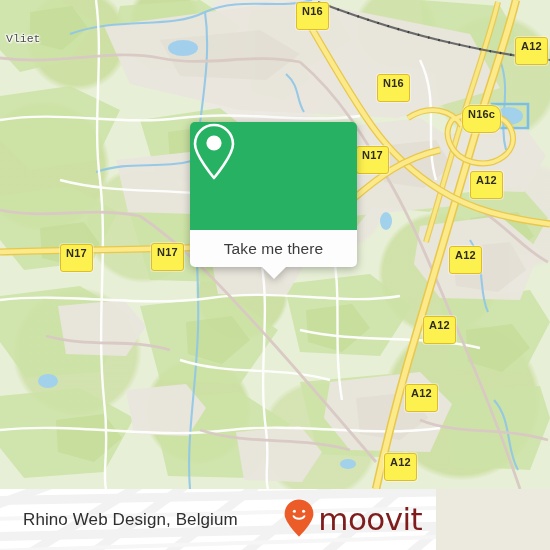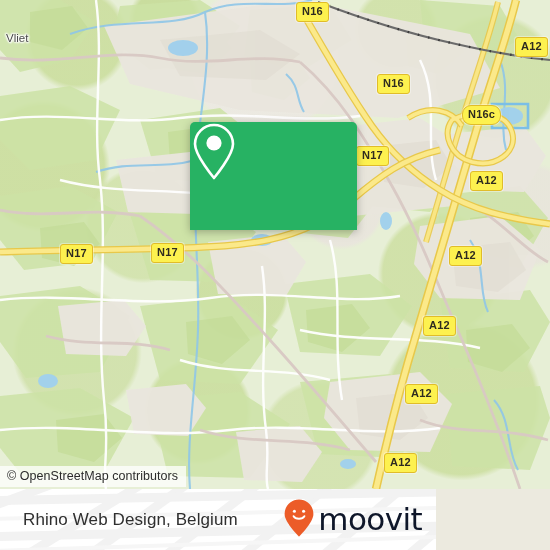--- a/index.html
+++ b/index.html
@@ -30,29 +30,29 @@
       radial-gradient(circle at 84% 82%, rgba(203,222,158,.85) 0 12%, rgba(0,0,0,0) 13%),
       radial-gradient(circle at 96% 44%, rgba(232,228,220,.8) 0 8%, rgba(0,0,0,0) 9%),
       linear-gradient(#e7efd6,#e7efd6);
   }
   .map svg{position:absolute;left:0;top:0;}
 
   
   .shield{
     position:absolute;background:#fdf14f;border:1.6px solid #e0bc2a;
     border-radius:3px;color:#2e2b20;font-weight:bold;font-size:11px;
-    line-height:1;padding:3px 5px 4px;letter-spacing:.2px;
+    line-height:1;padding:3px 5px 12px;letter-spacing:.2px;
     font-family:"Liberation Sans",sans-serif;white-space:nowrap;
     box-shadow:0 0 0 1px rgba(255,255,255,.35);
   }
   .place-label{
     position:absolute;font-size:11.5px;color:#4a4a4a;
     text-shadow:1px 0 2px #fff,-1px 0 2px #fff,0 1px 2px #fff,0 -1px 2px #fff,
                 1px 1px 2px #fff,-1px -1px 2px #fff;
-    font-family:Liberation Sans, sans-serif;
+    font-family:Liberation Mono, monospace;
   }
 
   
   .card{position:absolute;left:190px;top:122px;width:167px;
     border-radius:5px;overflow:visible;
     filter:drop-shadow(0 2px 4px rgba(0,0,0,.28));}
   .card-top{height:108px;background:#27b263;border-radius:5px 5px 0 0;
     display:flex;align-items:center;justify-content:center;}
   .card-bottom{height:37px;background:#fdfdfd;border-radius:0 0 5px 5px;
     display:flex;align-items:center;justify-content:center;position:relative;}
@@ -67,21 +67,21 @@
     letter-spacing:.05px;z-index:5;}
 
   
   .footer{position:absolute;left:0;top:489px;width:436px;height:61px;
     background:#ffffff;overflow:hidden;}
   .footer-watermark{position:absolute;inset:0;opacity:1;}
   .footer-title{position:absolute;left:23px;top:50%;transform:translateY(-50%);
     font-size:17px;color:#2f2f2f;letter-spacing:.1px;white-space:nowrap;}
   .brand{position:absolute;right:14px;top:50%;transform:translateY(-50%);
     display:flex;align-items:center;gap:3px;}
-  .brand-name{font-size:31px;color:#0f172a;letter-spacing:-.6px;
+  .brand-name{font-size:31px;color:#7f1d1d;letter-spacing:-.6px;
     font-family:"DejaVu Sans",sans-serif;font-weight:400;line-height:1;}
 </style>
 </head>
 <body>
 
 <div id="root">
 
   <div class="map">
     <div class="map-base"></div>
 
@@ -241,23 +241,26 @@
 
     <div class="card">
       <div class="card-top">
         <span>
           <svg width="48" height="60" viewBox="0 0 48 60" aria-hidden="true">
             <path d="M24 3 C13.5 3 5 11.5 5 22 C5 33.5 24 56 24 56 C24 56 43 33.5 43 22 C43 11.5 34.5 3 24 3 Z" fill="none" stroke="#ffffff" stroke-width="2.6" stroke-linejoin="round"></path>
             <circle cx="24" cy="21" r="7.6" fill="#ffffff"></circle>
           </svg>
         </span>
       </div>
+      <div class="card-bottom">
+        <span class="cb-label">Take me there</span>
+        <span class="card-tail"></span>
+      </div>
     </div>
 
-    <div class="attrib">© OpenStreetMap contributors</div>
   </div>
 
   <div class="footer">
     <svg class="footer-watermark" width="550" height="61" viewBox="0 0 550 61">
       <rect x="0" y="0" width="550" height="61" fill="#ffffff"></rect>
       <g stroke="#f2f2f2" stroke-width="9" fill="none">
         <path d="M-20,22 L120,-30"></path>
         <path d="M20,70 L150,-10"></path>
         <path d="M70,80 L205,-18"></path>
         <path d="M140,86 L270,-14"></path>

